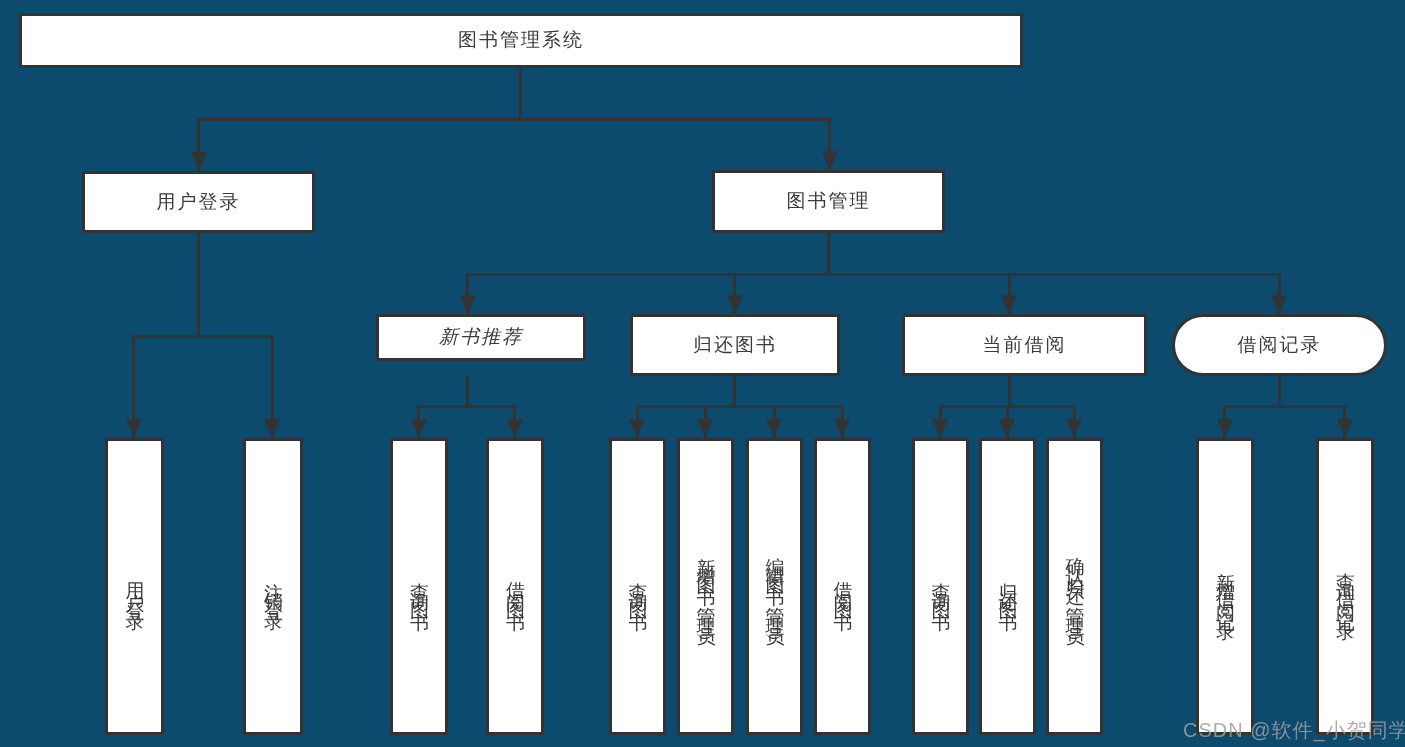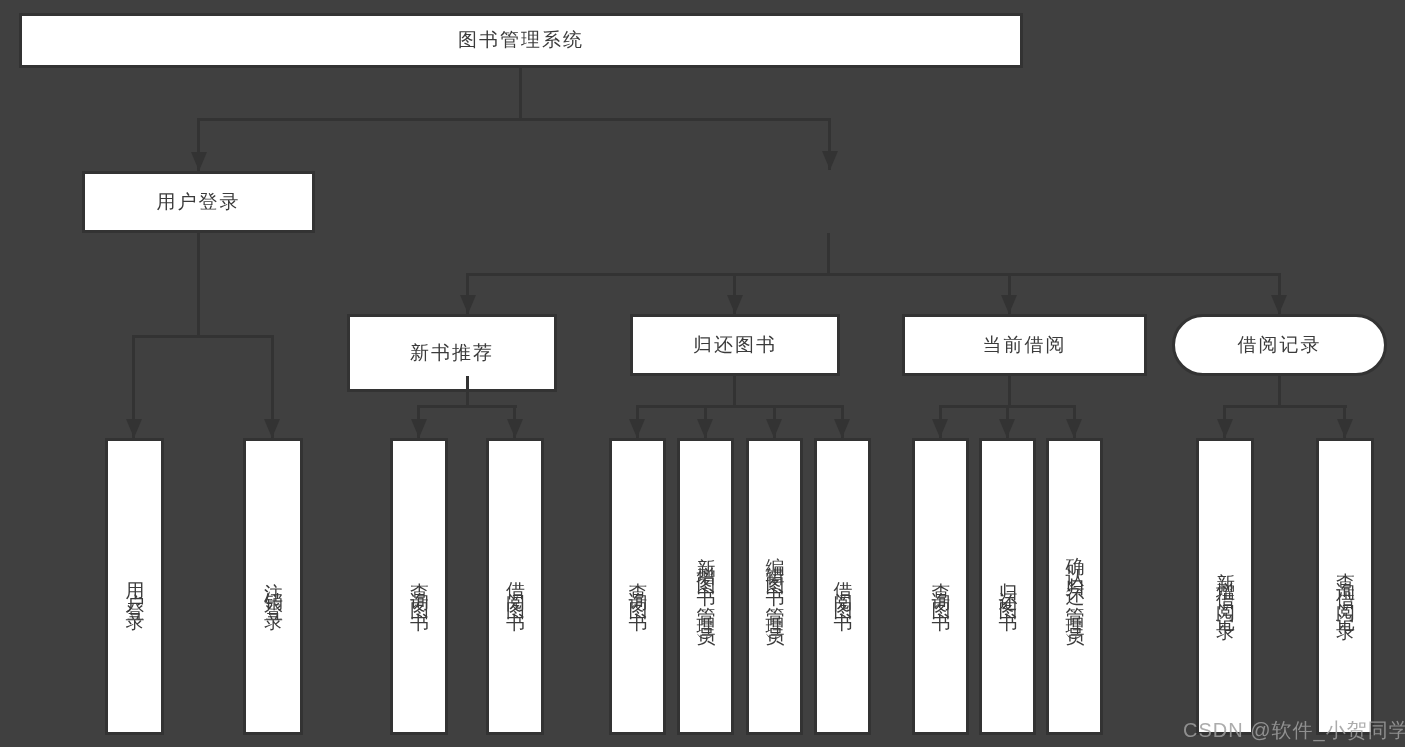--- a/index.html
+++ b/index.html
@@ -2,21 +2,21 @@
 <html><head>
 <meta charset="utf-8">
 <style>
   html, body { margin: 0; padding: 0; }
   body {
     width: 1405px; height: 747px;
     background: #ffffff;
     font-family: "Liberation Sans", "DejaVu Sans", sans-serif;
     overflow: hidden;
   }
-  #canvas { position: relative; width: 1405px; height: 747px; background: #404040; }
+  #canvas { position: relative; width: 1405px; height: 747px; background: #0c4a6e; }
 
   .box {
     position: absolute;
     box-sizing: border-box;
     border: 3px solid #333333;
     background: #ffffff;
     display: flex;
     align-items: center;
     justify-content: center;
     color: #3b3b3b;
@@ -54,22 +54,23 @@
   }
 </style>
 </head>
 <body>
 
 <div id="canvas">
 
   <div class="box" style="left:19px; top:13px; width:1004px; height:55px;">图书管理系统</div>
 
   <div class="box" style="left:82px; top:171px; width:233px; height:62px;">用户登录</div>
+  <div class="box" style="left:712px; top:170px; width:233px; height:63px;">图书管理</div>
 
-  <div class="box" style="left:347px; top:314px; width:210px; height:78px;">新书推荐</div>
+  <div class="box" style="left:376px; top:314px; width:210px; height:47px;font-style:italic;">新书推荐</div>
   <div class="box" style="left:630px; top:314px; width:210px; height:62px;">归还图书</div>
   <div class="box" style="left:902px; top:314px; width:245px; height:62px;">当前借阅</div>
   <div class="box" style="left:1172px; top:314px; width:215px; height:62px;border-radius:31px;">借阅记录</div>
 
   <div class="box v" style="left:105px; top:438px; width:59px; height:297px;">用户登录</div>
   <div class="box v" style="left:243px; top:438px; width:60px; height:297px;">注销登录</div>
 
   <div class="box v" style="left:390px; top:438px; width:58px; height:297px;">查询图书</div>
   <div class="box v" style="left:486px; top:438px; width:58px; height:297px;">借阅图书</div>
 

